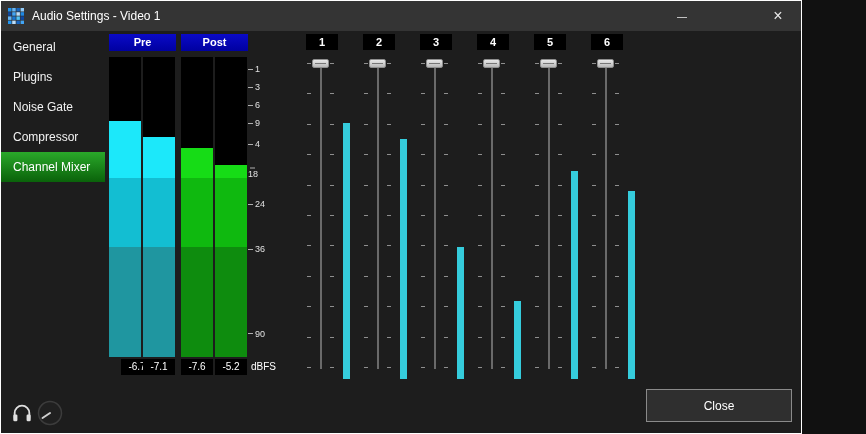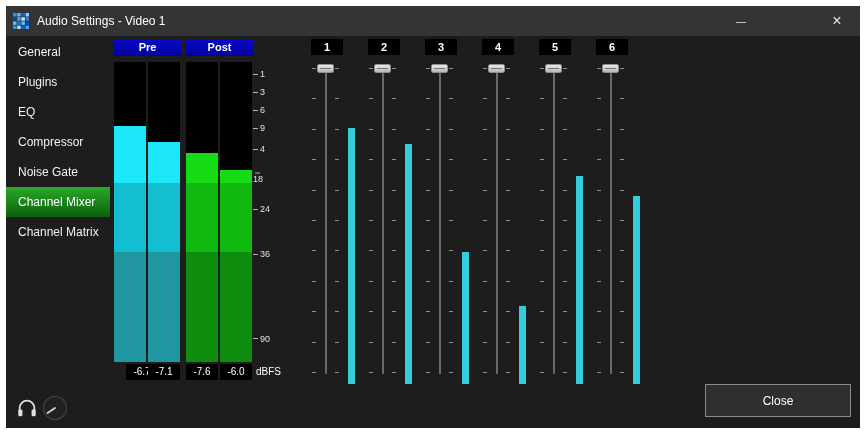--- a/index.html
+++ b/index.html
@@ -1,21 +1,21 @@
 <!DOCTYPE html>
 <html style="--titlebar-bg: #343434; --window-bg: #1d1d1d; --header-blue: #0000a0; --strip-meter: #35ccdc;"><head>
 <meta charset="utf-8">
 <style>
   * { box-sizing: border-box; margin: 0; padding: 0; }
   html,body { background:#111; }
   .window {
-    position: relative; width: 866px; height: 434px;
+    position: relative; width: 802px; height: 434px;
     background: var(--window-bg, #1d1d1d);
     font-family: "Liberation Sans", sans-serif;
-    border: 6px solid #ffffff; overflow: hidden;
+    border: 1px solid #ffffff; overflow: hidden;
   }
   .titlebar {
     position: absolute; left: 0; top: 0; right: 0; height: 30px;
     background: var(--titlebar-bg, #343434);
     display: flex; align-items: center;
   }
   .app-icon { margin-left: 7px; width: 16px; height: 16px; flex: 0 0 auto; }
   .title { margin-left: 8px; color: #ffffff; font-size: 12px; white-space: nowrap; }
   .tb-btn { width: 46px; height: 30px; display: flex; align-items: center; justify-content: center; color: #e8e8e8; }
   .tb-min { margin-left: auto; font-size: 10px; }
@@ -101,25 +101,23 @@
     </span>
     <span class="title">Audio Settings - Video 1</span>
     <span class="tb-btn tb-min">—</span>
     <span class="tb-gap"></span>
     <span class="tb-btn tb-close">×</span>
   </div>
 
   <div id="sidebar">
       <div class="side-item">General</div>
       <div class="side-item">Plugins</div>
-      <div class="side-item">EQ</div>
+      <div class="side-item">Noise Gate</div>
       <div class="side-item">Compressor</div>
-      <div class="side-item">Noise Gate</div>
       <div class="side-item selected">Channel Mixer</div>
-      <div class="side-item">Channel Matrix</div>
     </div>
 
   <div id="scale">
       <div class="scale-item" style="top: 4%;">
         <div class="scale-dash"></div>
         <div class="scale-num">1</div>
       </div>
       <div class="scale-item" style="top: 10%;">
         <div class="scale-dash"></div>
         <div class="scale-num">3</div>
@@ -180,21 +178,21 @@
     </div>
     <div class="db-box" style="left: 142px;">-7.1</div>
     <div class="meter-header" style="left: 180px;">Post</div>
     <div class="meter-col" style="left: 180px;">
       <div class="meter-fill" style="height: 69.7%; background: linear-gradient(rgb(22, 220, 22) 0%, rgb(22, 220, 22) 14.3472%, rgb(15, 185, 15) 14.3472%, rgb(15, 185, 15) 47.3458%, rgb(14, 140, 14) 47.3458%, rgb(14, 140, 14) 100%);"></div>
     </div>
     <div class="db-box" style="left: 180px;">-7.6</div>
     <div class="meter-col" style="left: 214px;">
       <div class="meter-fill" style="height: 64%; background: linear-gradient(rgb(22, 220, 22) 0%, rgb(22, 220, 22) 6.71875%, rgb(15, 185, 15) 6.71875%, rgb(15, 185, 15) 42.6562%, rgb(14, 140, 14) 42.6562%, rgb(14, 140, 14) 100%);"></div>
     </div>
-    <div class="db-box" style="left: 214px;">-6.0</div>
+    <div class="db-box" style="left: 214px;">-5.2</div>
     <div class="strip" style="left: 296px;">
       <div class="strip-header">1</div>
       <div class="tickcol left"></div>
       <div class="tickcol right"></div>
       <div class="slider-track"></div>
       <div class="slider-handle" style="top: 25px;"></div>
       <div class="strip-meter">
         <div class="strip-meter-fill" style="height: 79.5%;"></div>
       </div>
     </div>

